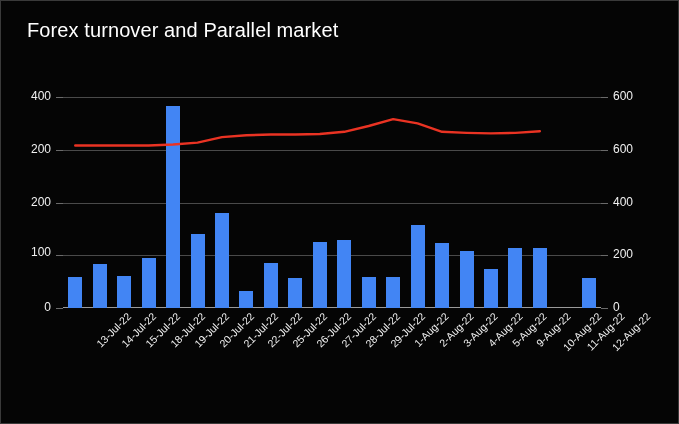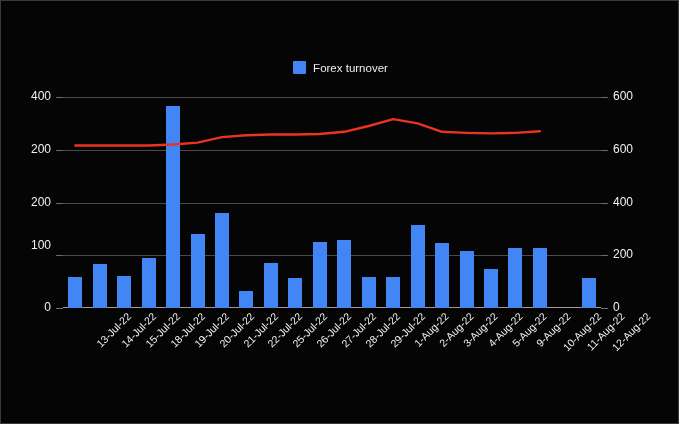--- a/index.html
+++ b/index.html
@@ -136,26 +136,23 @@
     transform: rotate(-45deg);
     transform-origin: right top;
     text-align: right;
   }
 </style>
 </head>
 <body>
 
 <div id="page">
 
+  <div id="chart-title">Forex turnover and Parallel market</div>
 
   <div id="legend">
-    <div class="legend-item">
-      <span class="legend-swatch-bar" style="background:#4285f4"></span>
-      <span class="legend-label">Forex turnover</span>
-    </div>
   </div>
 
   <div id="plot-area">
     <div id="grid-layer">
         <div class="gridline" style="top: 158.25px;"></div>
         <div class="gridline" style="top: 105.5px;"></div>
         <div class="gridline" style="top: 52.75px;"></div>
         <div class="gridline" style="top: 0px;"></div>
       </div>
     <div class="axis-line-bottom"></div>
@@ -183,21 +180,21 @@
         <div class="bar" style="background: rgb(66, 133, 244); left: 518.773px; width: 14px; height: 30.0675px;"></div>
       </div>
     <svg id="line-svg" viewBox="0 0 538 211" preserveAspectRatio="none">
       <polyline id="line-path" fill="none" stroke="#ea3323" stroke-width="2.4" stroke-linejoin="round" stroke-linecap="round" points="12.23,48.53 36.68,48.53 61.14,48.53 85.59,48.53 110.05,47.47 134.50,45.63 158.95,40.09 183.41,38.24 207.86,37.45 232.32,37.45 256.77,36.93 281.23,34.81 305.68,29.01 330.14,22.16 354.59,26.38 379.05,34.81 403.50,35.87 427.95,36.40 452.41,35.87 476.86,34.29"></polyline>
     </svg>
   </div>
 
   <div id="yticks-left">
       <div class="tick-left" style="left: 0px; width: 50px; top: 299px;">0</div>
       <div class="tick-stub" style="left: 55px; top: 307px;"></div>
-      <div class="tick-left" style="left: 0px; width: 50px; top: 237px;">100</div>
+      <div class="tick-left" style="left: 0px; width: 50px; top: 244px;">100</div>
       <div class="tick-stub" style="left: 55px; top: 254.25px;"></div>
       <div class="tick-left" style="left: 0px; width: 50px; top: 193.5px;">200</div>
       <div class="tick-stub" style="left: 55px; top: 201.5px;"></div>
       <div class="tick-left" style="left: 0px; width: 50px; top: 140.75px;">200</div>
       <div class="tick-stub" style="left: 55px; top: 148.75px;"></div>
       <div class="tick-left" style="left: 0px; width: 50px; top: 88px;">400</div>
       <div class="tick-stub" style="left: 55px; top: 96px;"></div>
     </div>
   <div id="yticks-right">
       <div class="tick-right" style="left: 612px; top: 299px;">0</div>

